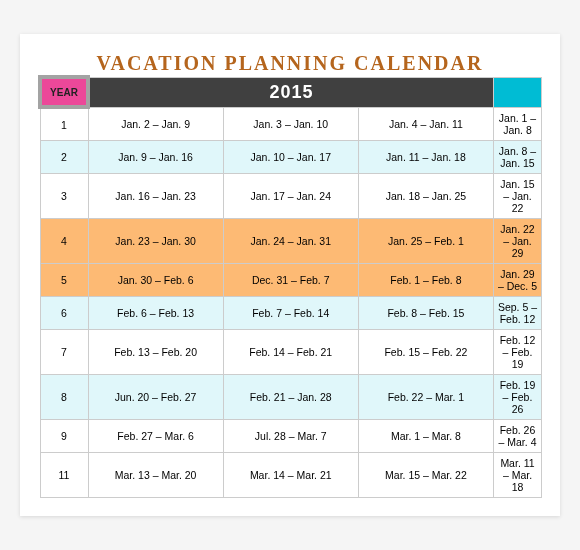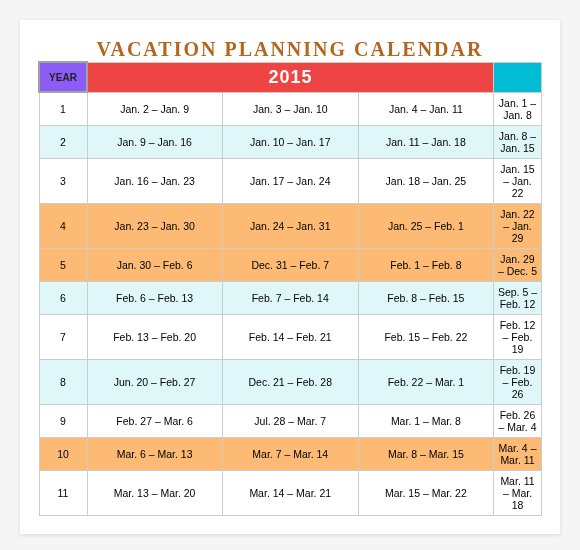--- a/index.html
+++ b/index.html
@@ -39,37 +39,37 @@
     }
     
     .hdr-year {
       background: #00bcd4;
       color: #fff;
       font-weight: bold;
       font-size: 11px;
       width: 48px;
     }
     .hdr-2015 {
-      background: #ef4444;
+      background: #404040;
       color: #fff;
       font-weight: bold;
       font-size: 18px;
       letter-spacing: 1px;
     }
     .hdr-empty {
       background: #00bcd4;
       width: 48px;
     }
     
     .col-hdr {
-      background: #8b5cf6;
+      background: #ec4899;
       font-weight: bold;
       font-size: 10px;
       color: #222;
-      border: 2px solid #a3a3a3;
+      border: 4px solid #a3a3a3;
       vertical-align: middle;
       line-height: 1.3;
     }
     .week-num-col { width: 48px; }
     
     .row-white td { background: #fff; }
     .row-light td { background: #e0f7fa; }
     
     .row-highlight td { background: #fdba74; }
   </style>
@@ -132,37 +132,30 @@
         <tr class="row-white">
           <td>7</td>
           <td>Feb. 13 – Feb. 20</td>
           <td>Feb. 14 – Feb. 21</td>
           <td>Feb. 15 – Feb. 22</td>
           <td>Feb. 12 – Feb. 19</td>
         </tr>
         <tr class="row-light">
           <td>8</td>
           <td>Jun. 20 – Feb. 27</td>
-          <td>Dec. 21 – Feb. 28</td>
+          <td>Feb. 21 – Jan. 28</td>
           <td>Feb. 22 – Mar. 1</td>
           <td>Feb. 19 – Feb. 26</td>
         </tr>
         <tr class="row-white">
           <td>9</td>
           <td>Feb. 27 – Mar. 6</td>
           <td>Jul. 28 – Mar. 7</td>
           <td>Mar. 1 – Mar. 8</td>
           <td>Feb. 26 – Mar. 4</td>
-        </tr>
-        <tr class="row-highlight">
-          <td>10</td>
-          <td>Mar. 6 – Mar. 13</td>
-          <td>Mar. 7 – Mar. 14</td>
-          <td>Mar. 8 – Mar. 15</td>
-          <td>Mar. 4 – Mar. 11</td>
         </tr>
         <tr class="row-white">
           <td>11</td>
           <td>Mar. 13 – Mar. 20</td>
           <td>Mar. 14 – Mar. 21</td>
           <td>Mar. 15 – Mar. 22</td>
           <td>Mar. 11 – Mar. 18</td>
         </tr>
       </tbody>
   </table>

